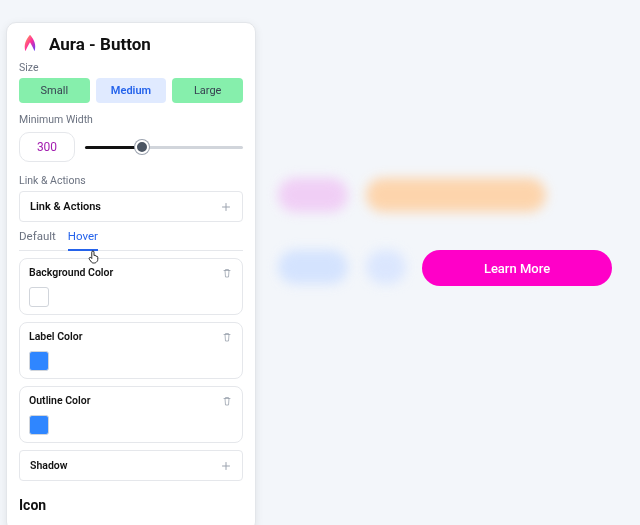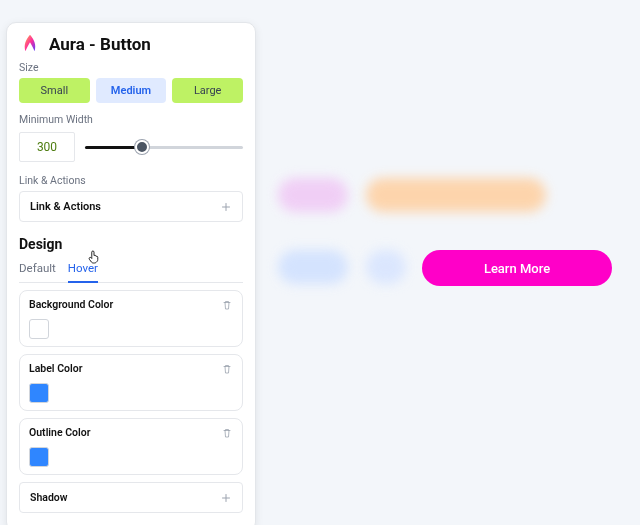--- a/index.html
+++ b/index.html
@@ -15,28 +15,28 @@
 
   .hdr { display: flex; align-items: center; gap: 8px; margin-bottom: 6px; }
   .logo { width: 22px; height: 22px; }
   .hdr-title { font-size: 17px; font-weight: 700; color: #111; }
 
   .lbl { font-size: 10.5px; color: #6b7280; margin-top: 6px; margin-bottom: 4px; display: block; }
 
   .seg { display: flex; gap: 6px; }
   .seg-btn {
     flex: 1; font-size: 11px; padding: 6px 0; text-align: center;
-    background: #bef264; border-radius: 4px; color: #374151; cursor: pointer;
+    background: #86efac; border-radius: 4px; color: #374151; cursor: pointer;
   }
   .seg-btn.active { background: #e0eaff; color: #2563eb; font-weight: 600; }
 
   .row { display: flex; align-items: center; gap: 10px; margin-top: 6px; }
   .numbox {
-    width: 56px; height: 30px; border: 1px solid #e5e7eb; border-radius: 2px;
-    display: flex; align-items: center; justify-content: center; font-size: 12px; color: #4d7c0f;
+    width: 56px; height: 30px; border: 1px solid #e5e7eb; border-radius: 10px;
+    display: flex; align-items: center; justify-content: center; font-size: 12px; color: #a21caf;
   }
   .slider-wrap { flex: 1; position: relative; height: 30px; display: flex; align-items: center; }
   .slider-track { height: 3px; width: 100%; background: #d1d5db; border-radius: 2px; position: relative; }
   .slider-fill { position: absolute; left: 0; top: 0; height: 100%; width: 36%; background: #111; border-radius: 2px; }
   .slider-thumb {
     position: absolute; left: 36%; top: 50%; transform: translate(-50%,-50%);
     width: 14px; height: 14px; background: #4b5563; border-radius: 50%; border: 2px solid #fff; box-shadow: 0 0 0 1px #9ca3af;
   }
 
   .sect-title { font-size: 14px; font-weight: 700; color: #111; margin-top: 14px; margin-bottom: 4px; }
@@ -114,21 +114,20 @@
   </div>
 
   <span class="lbl" style="margin-top:12px">Link &amp; Actions</span>
   <div class="acc">
     <span>Link &amp; Actions</span>
     <svg class="ico" viewBox="0 0 24 24">
         <path d="M12 5v14M5 12h14" stroke="currentColor" stroke-width="2" stroke-linecap="round"></path>
       </svg>
   </div>
 
-  <div class="sect-title">Design</div>
   <div class="tabs">
     <div class="tab">Default</div>
     <div class="tab active">Hover</div>
   </div>
 
   <div class="prop">
     <div class="prop-hdr">
       <span class="prop-title">Background Color</span>
       <svg class="ico" viewBox="0 0 24 24">
           <path d="M6 7h12M9 7V5h6v2M8 7l1 13h6l1-13" stroke="currentColor" stroke-width="1.6" fill="none" stroke-linecap="round"></path>

